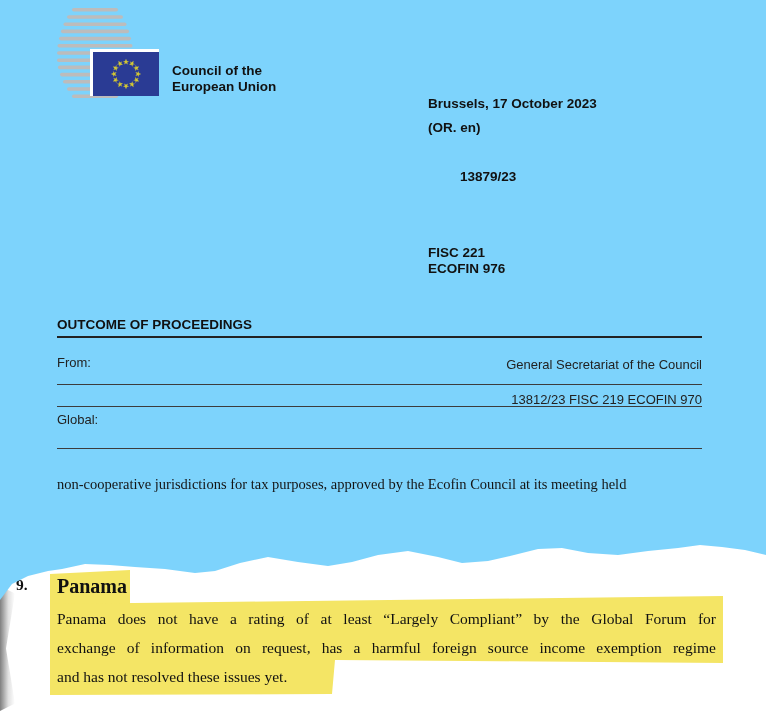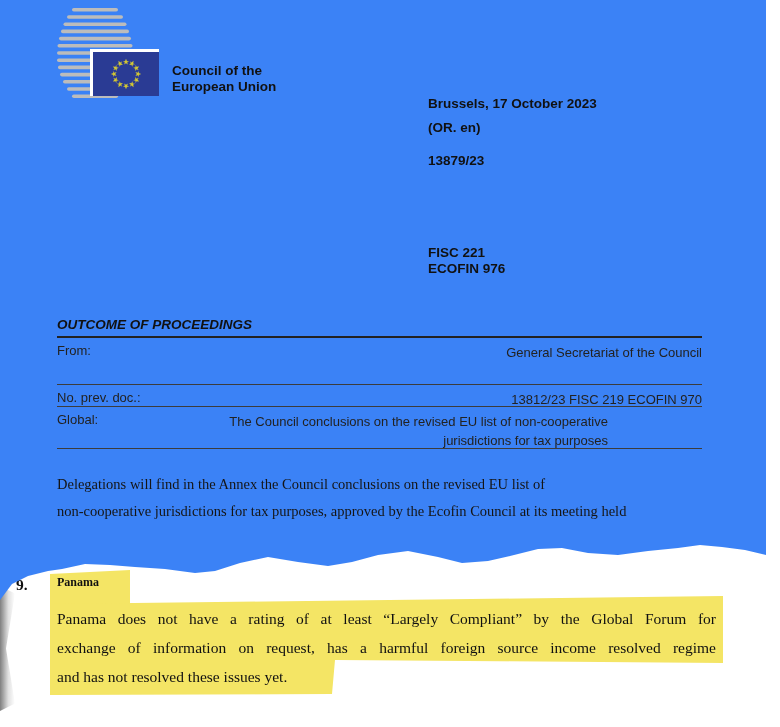--- a/index.html
+++ b/index.html
@@ -1,48 +1,48 @@
 <!DOCTYPE html>
 <html><head>
 <meta charset="utf-8">
 <style>
   html,body{margin:0;padding:0;background:#fff;}
   body{width:780px;height:727px;position:relative;overflow:hidden;
        font-family:"Liberation Sans","DejaVu Sans",sans-serif;color:#1a1a1a;}
   .abs{position:absolute;}
 
   
-  .page{position:absolute;left:0;top:0;width:766px;height:602px;background:#3b82f6;z-index:2;
+  .page{position:absolute;left:0;top:0;width:766px;height:602px;background:#7dd3fc;z-index:2;
     clip-path:polygon(0px 0px,766px 0px,766px 555px,745px 550px,722px 547px,700px 545px,
       678px 548px,648px 551px,618px 555px,588px 553px,562px 548px,538px 549px,514px 555px,
       488px 561px,462px 563px,438px 557px,408px 551px,378px 555px,352px 562px,328px 566px,
       298px 562px,268px 557px,240px 563px,215px 571px,195px 573px,165px 569px,135px 567px,
       110px 565px,85px 564px,62px 569px,48px 571px,28px 576px,12px 584px,0px 600px);
     filter:drop-shadow(0 3px 3px rgba(35,35,35,.55)) drop-shadow(3px 0 4px rgba(35,35,35,.38));}
 
   
   .swirl{left:57px;top:8px;}
   .flag-wrap{left:90px;top:49px;border-left:3px solid #fff;border-top:3px solid #fff;}
   .flag{display:block;}
   .org-name{left:172px;top:63px;font-size:13.5px;font-weight:bold;line-height:16px;white-space:pre-line;color:#111;}
 
   
   .hdr{left:428px;font-size:13.5px;font-weight:bold;line-height:16px;color:#111;}
-  .hdr.place{top:96px;} .hdr.oren{top:120px;} .hdr.docnum{top:153px;}
+  .hdr.place{top:96px;} .hdr.oren{top:120px;} .hdr.docnum{top:169px;margin-left:32px;}
   .hdr.code1{top:245px;} .hdr.code2{top:261px;text-align:center;}
 
   
-  .tbl-title{left:57px;top:317px;font-size:13.5px;font-weight:bold;color:#111;font-style:italic;}
+  .tbl-title{left:57px;top:317px;font-size:13.5px;font-weight:bold;color:#111;}
   .hr{left:57px;width:645px;background:#3c3c3c;height:1px;}
   .hr.h1{top:336px;height:2px;background:#222;}
   .hr.h2{top:384px;} .hr.h3{top:406px;} .hr.h4{top:448px;}
   .trow{left:57px;width:645px;font-size:13px;color:#222;display:flex;}
   .trow .lbl{width:131px;flex:none;}
   .trow .val{flex:1;line-height:19px;text-align:right;}
-  .trow.r0{top:343px;} .trow.r1{top:366px;} .trow.r2{top:390px;} .trow.r3{top:412px;}
+  .trow.r0{top:355px;} .trow.r1{top:366px;} .trow.r2{top:390px;} .trow.r3{top:412px;}
   .trow.r3 .val{max-width:420px;}
 
   
   .bodypara{left:57px;top:471px;font-family:"Liberation Serif","DejaVu Serif",serif;
     font-size:14.5px;color:#151515;}
   .bodypara .bline{line-height:27px;white-space:nowrap;}
 
   
   .scrap{position:absolute;left:0;top:500px;width:766px;height:220px;background:#fff;z-index:1;
     clip-path:polygon(0px 40px,766px 40px,766px 202px,730px 196px,700px 192px,660px 194px,
@@ -52,21 +52,21 @@
     filter:drop-shadow(0 4px 4px rgba(35,35,35,.5)) drop-shadow(3px 0 4px rgba(35,35,35,.3));
     font-family:"Liberation Serif","DejaVu Serif",serif;color:#111;}
   .curl{position:absolute;left:0;top:86px;width:15px;height:125px;z-index:3;
     background:linear-gradient(to right,rgba(0,0,0,.5),rgba(0,0,0,.12) 55%,rgba(0,0,0,0));
     clip-path:polygon(0 0,100% 6%,40% 50%,100% 94%,0 100%);}
   .stripe{position:absolute;left:50px;top:70px;width:80px;height:36px;z-index:1;
     clip-path:polygon(0px 4px,80px 0px,80px 36px,0px 36px);}
   .hl-bg{position:absolute;left:50px;top:96px;width:673px;height:100px;z-index:1;
     clip-path:polygon(0px 8px,673px 0px,673px 67px,285px 64px,282px 98px,0px 99px);}
   .scrap-num{position:absolute;left:16px;top:76px;font-size:15.5px;font-weight:bold;z-index:2;}
-  .scrap-title{position:absolute;left:57px;top:75px;font-size:12px;font-weight:bold;z-index:2;}
+  .scrap-title{position:absolute;left:57px;top:75px;font-size:20px;font-weight:bold;z-index:2;}
   .scrap-para{position:absolute;left:57px;top:104px;width:659px;font-size:15.5px;z-index:2;}
   .scrap-para .sline{line-height:29px;}
   .scrap-para .sline.just{text-align:justify;text-align-last:justify;-moz-text-align-last:justify;}
 </style>
 </head>
 <body>
 
 <div class="page">
 
   <svg class="abs swirl" width="76" height="91" viewBox="0 0 76 91">
@@ -120,40 +120,37 @@
   <div class="abs hdr code2">ECOFIN 976</div>
 
   <div class="abs tbl-title">OUTCOME OF PROCEEDINGS</div>
   <div class="abs hr h1"></div>
   <div class="abs trow r0">
     <span class="lbl">From:</span>
     <span class="val">General Secretariat of the Council</span>
   </div>
   <div class="abs hr h2"></div>
   <div class="abs trow r2">
-    <span class="lbl">No. prev. doc.:</span>
     <span class="val">13812/23 FISC 219 ECOFIN 970</span>
   </div>
   <div class="abs hr h3"></div>
   <div class="abs trow r3">
     <span class="lbl">Global:</span>
-    <span class="val">The Council conclusions on the revised EU list of non-cooperative jurisdictions for tax purposes</span>
   </div>
   <div class="abs hr h4"></div>
 
   <div class="abs bodypara">
-    <div class="bline">Delegations will find in the Annex the Council conclusions on the revised EU list of</div>
     <div class="bline">non-cooperative jurisdictions for tax purposes, approved by the Ecofin Council at its meeting held</div>
   </div>
 </div>
 
 <div class="scrap">
   <div class="curl"></div>
   <div class="stripe" style="background-color: rgb(244, 229, 101);"></div>
   <div class="hl-bg" style="background-color: rgb(244, 229, 101);"></div>
   <div class="scrap-num">9.</div>
   <div class="scrap-title">Panama</div>
   <div class="scrap-para">
     <div class="sline just">Panama does not have a rating of at least “Largely Compliant” by the Global Forum for</div>
-    <div class="sline just">exchange of information on request, has a harmful foreign source income resolved regime</div>
+    <div class="sline just">exchange of information on request, has a harmful foreign source income exemption regime</div>
     <div class="sline">and has not resolved these issues yet.</div>
   </div>
 </div>
 
 </body></html>

